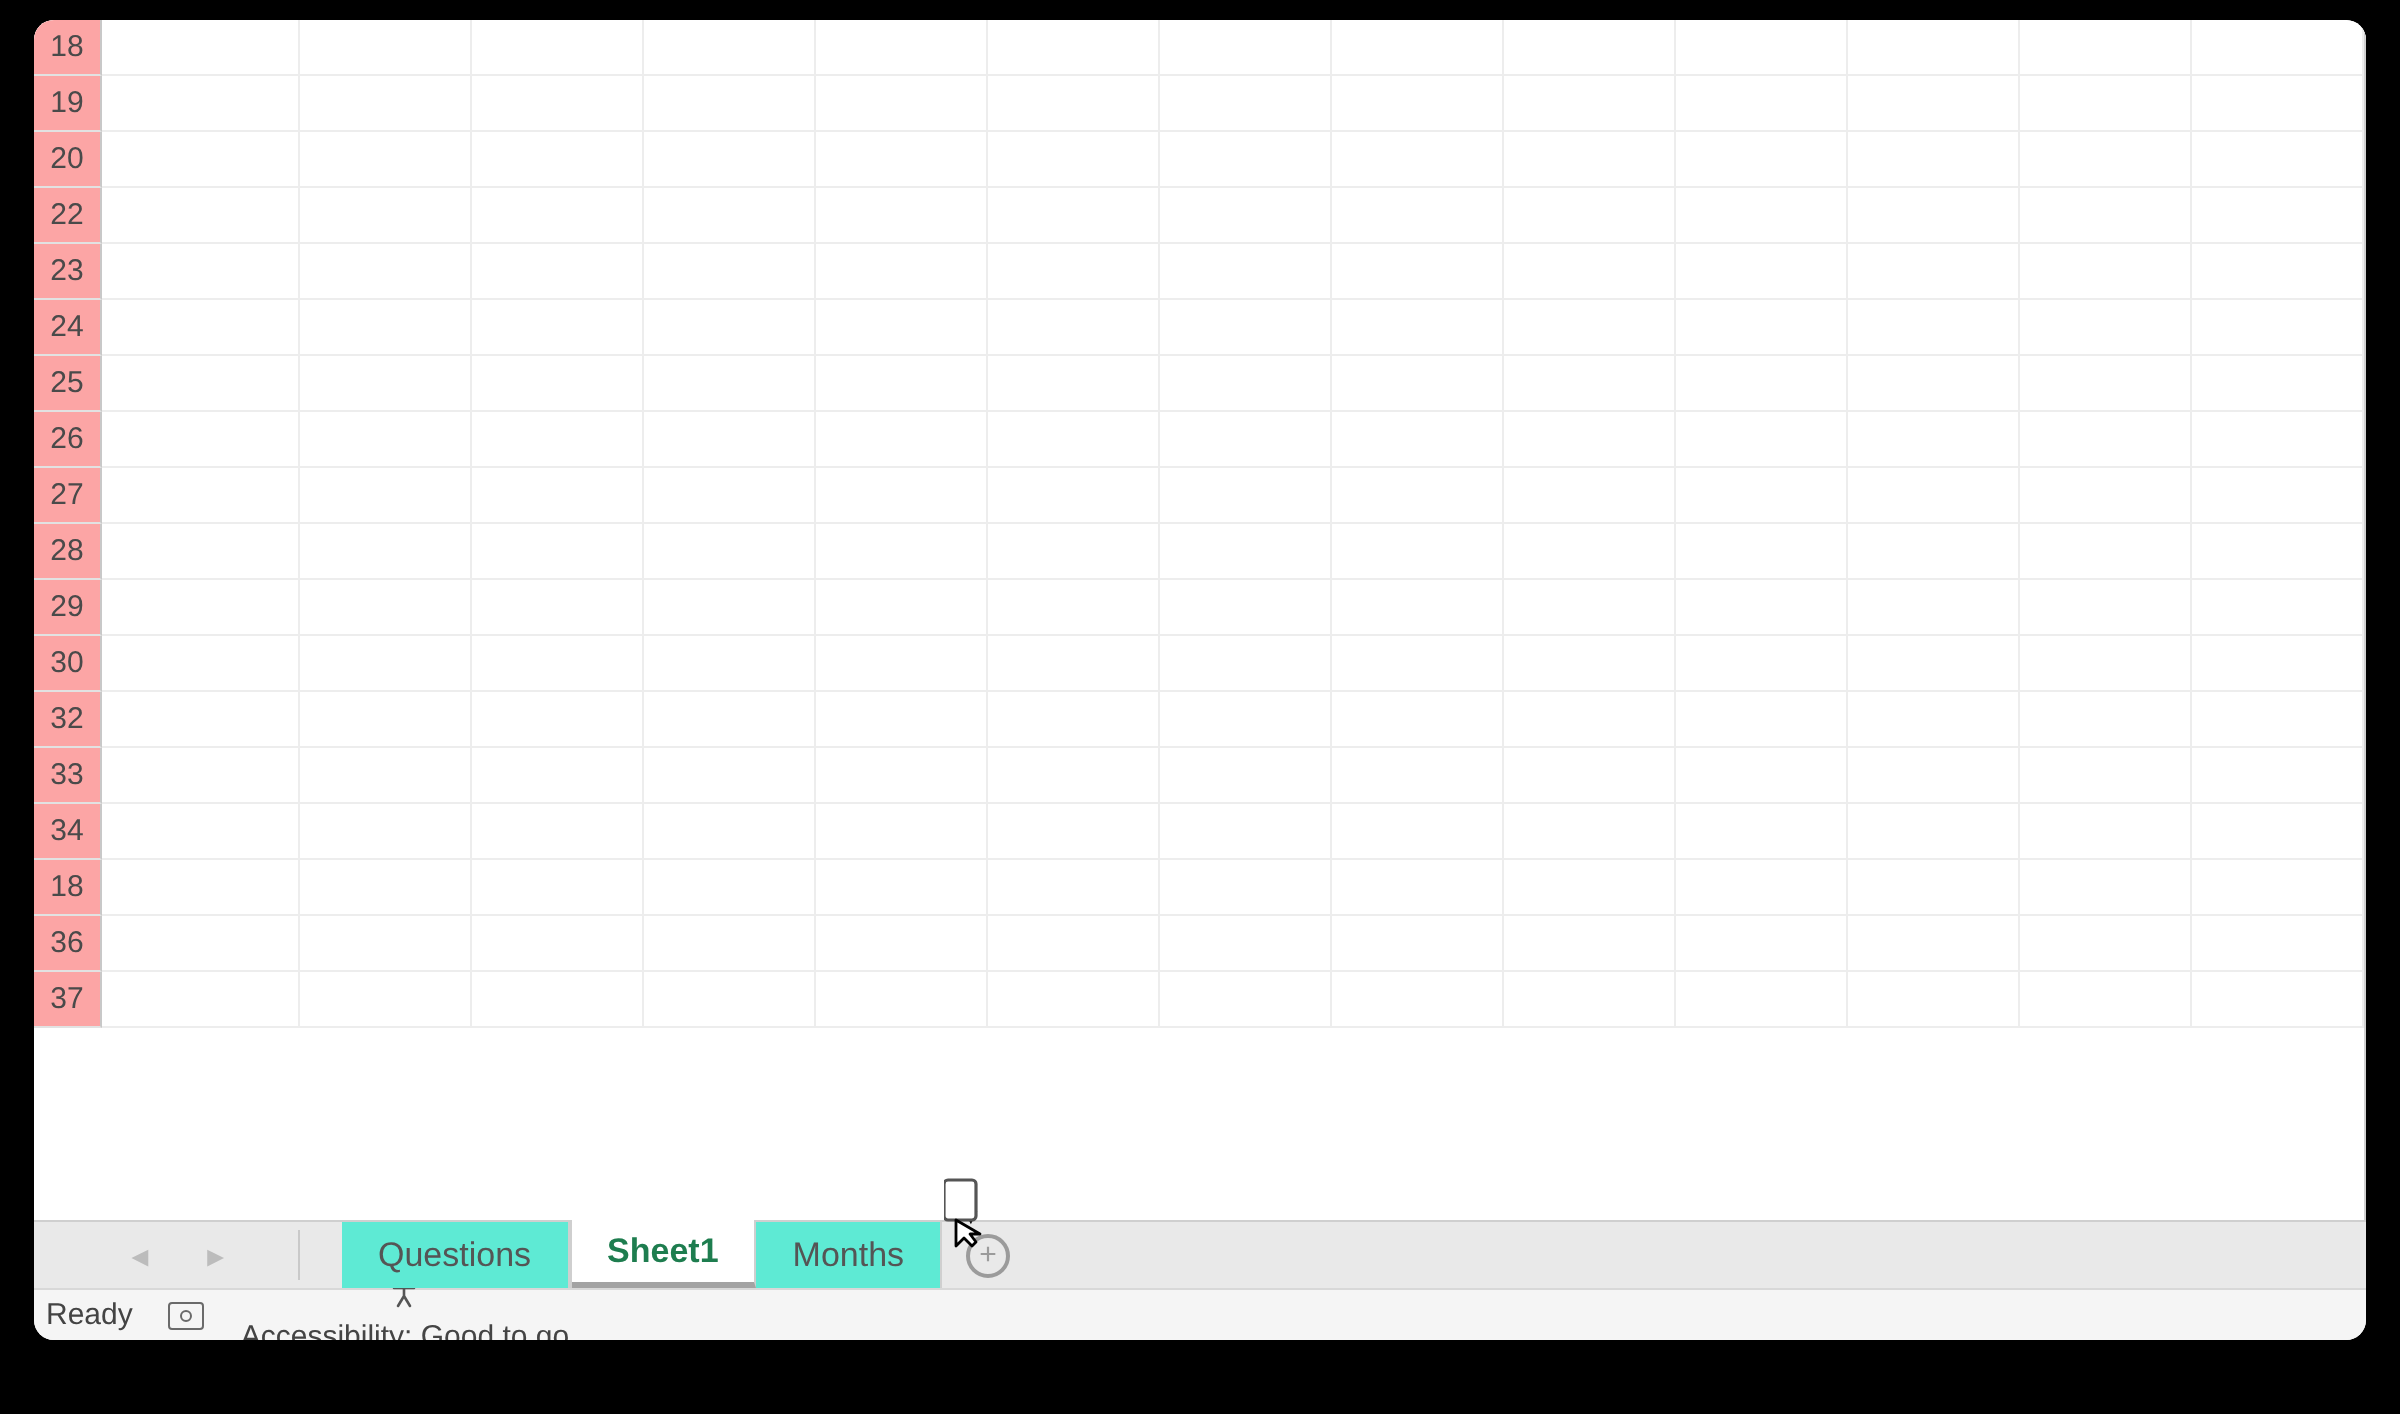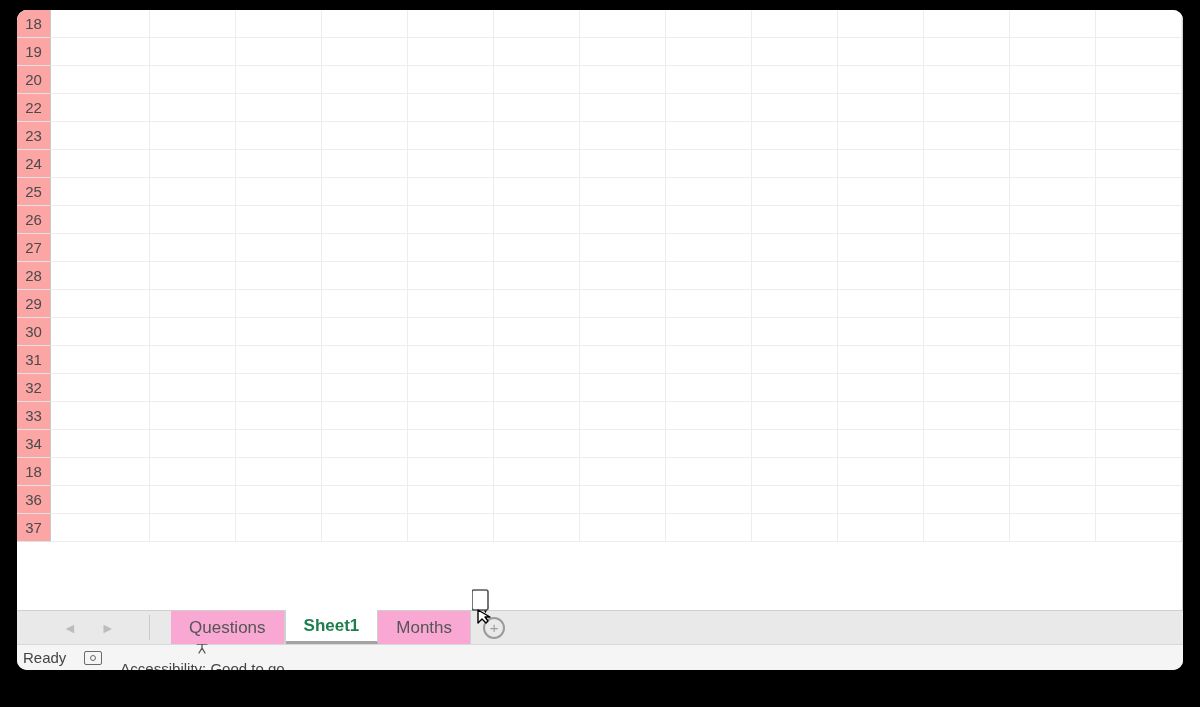--- a/index.html
+++ b/index.html
@@ -96,21 +96,21 @@
     background: #c9c9c9;
     margin: 4px 0 4px 10px;
   }
   .tab {
     display: flex;
     align-items: center;
     padding: 0 18px;
     font-size: 17px;
     color: #555;
     border-right: 1px solid #cfcfcf;
-    background: #f9a8d4;
+    background: #5eead4;
     cursor: pointer;
     user-select: none;
   }
   .tab.active {
     background: #ffffff;
     color: #1e7d4f;
     font-weight: 600;
     border-bottom: 3px solid #a3a3a3;
     padding-bottom: 0;
     margin-bottom: -1px;
@@ -369,36 +369,20 @@
         <div class="cell c6"></div>
         <div class="cell c7"></div>
         <div class="cell c8"></div>
         <div class="cell c9"></div>
         <div class="cell c10"></div>
         <div class="cell c11"></div>
         <div class="cell c12"></div>
       </div>
       <div class="row">
         <div class="rowhdr">30</div>
-        <div class="cell c0"></div>
-        <div class="cell c1"></div>
-        <div class="cell c2"></div>
-        <div class="cell c3"></div>
-        <div class="cell c4"></div>
-        <div class="cell c5"></div>
-        <div class="cell c6"></div>
-        <div class="cell c7"></div>
-        <div class="cell c8"></div>
-        <div class="cell c9"></div>
-        <div class="cell c10"></div>
-        <div class="cell c11"></div>
-        <div class="cell c12"></div>
-      </div>
-      <div class="row">
-        <div class="rowhdr">31</div>
         <div class="cell c0"></div>
         <div class="cell c1"></div>
         <div class="cell c2"></div>
         <div class="cell c3"></div>
         <div class="cell c4"></div>
         <div class="cell c5"></div>
         <div class="cell c6"></div>
         <div class="cell c7"></div>
         <div class="cell c8"></div>
         <div class="cell c9"></div>

